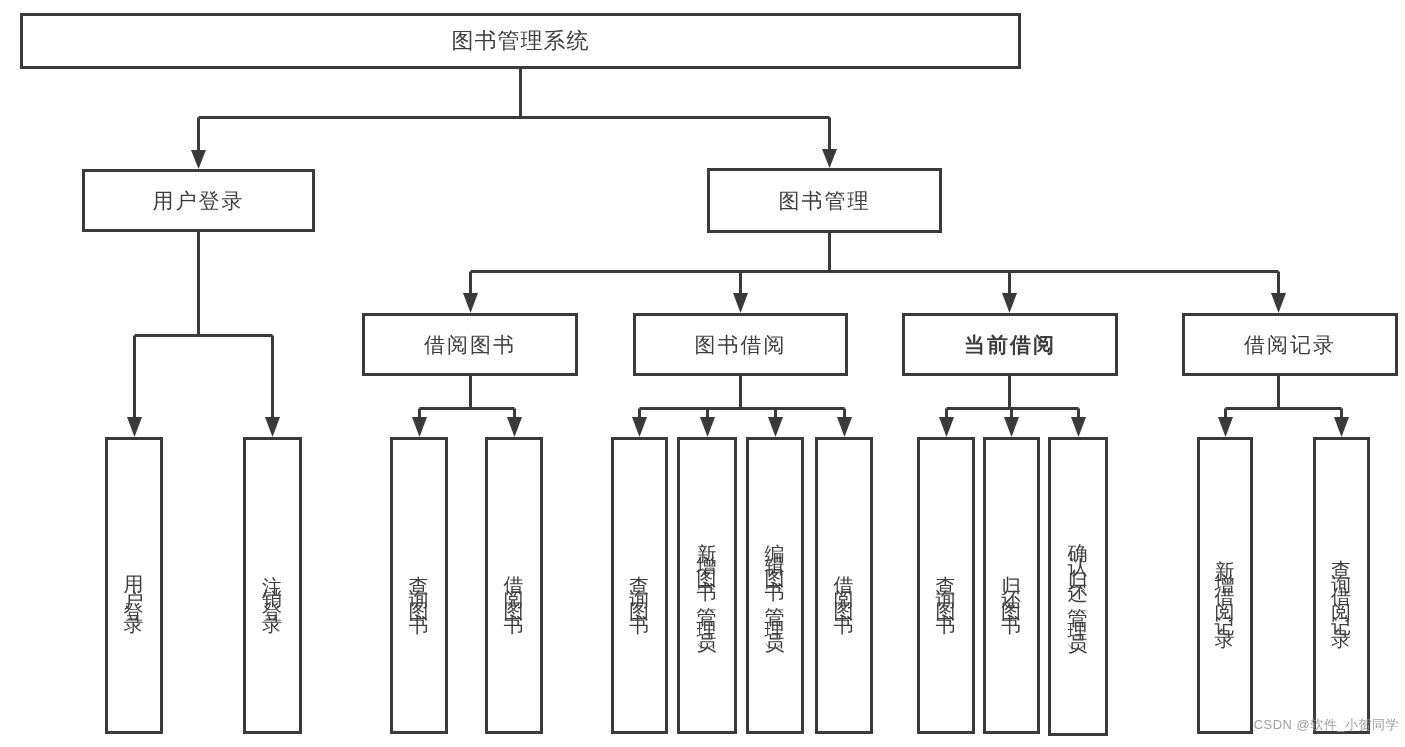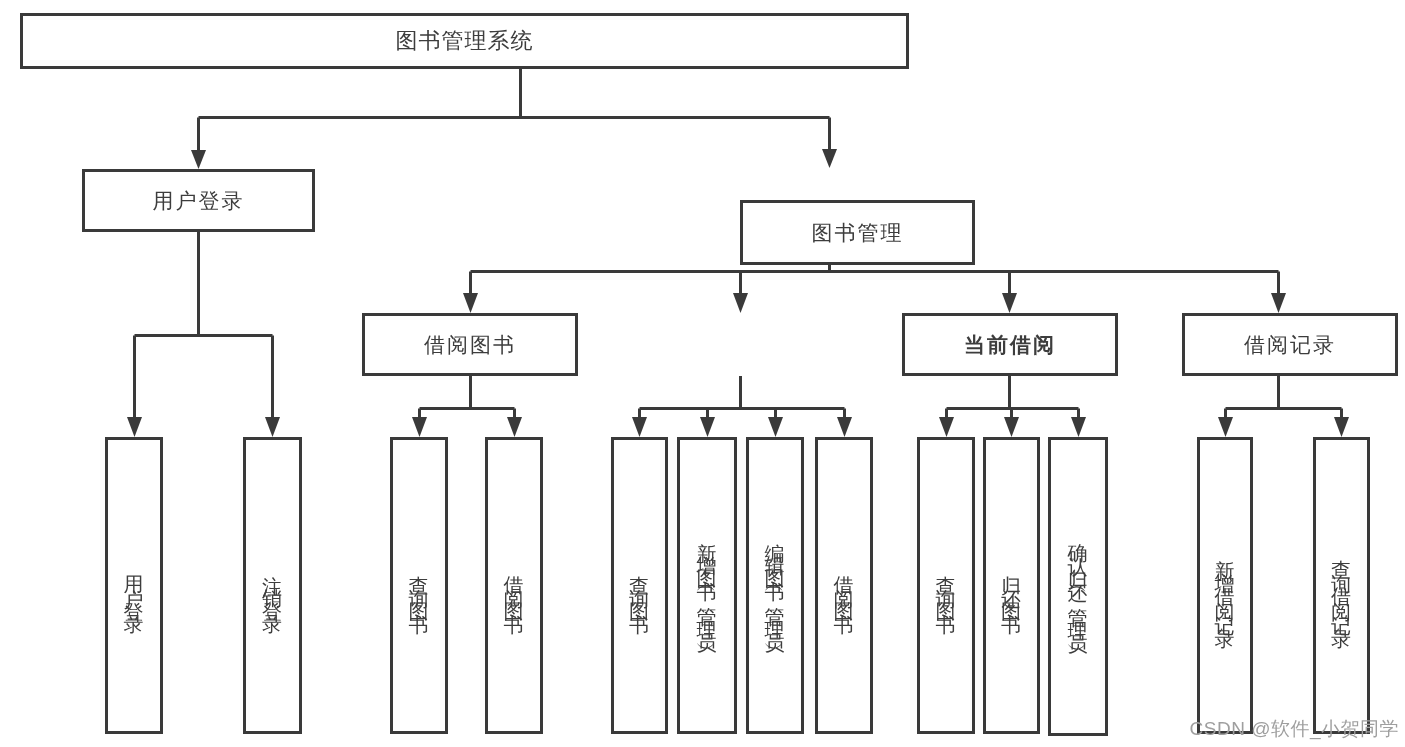--- a/index.html
+++ b/index.html
@@ -49,21 +49,21 @@
     writing-mode: vertical-rl;
     text-orientation: mixed;
     letter-spacing: 13px;
     line-height: 1;
     white-space: nowrap;
   }
   .watermark {
     position: absolute;
     top: 716px;
     right: 6px;
-    font-size: 19px;
+    font-size: 13px;
     letter-spacing: 0.5px;
     color: #9f9f9f;
     z-index: 5;
   }
 </style>
 </head>
 <body>
 
 <div class="canvas">
 
@@ -96,33 +96,36 @@
     <path d="M1009.5 376 V408.5 M946.5 408.5 H1078.5 M946.5 408.5 V418 M1011.5 408.5 V418 M1078.5 408.5 V418"></path>
     <polygon points="939,417 954,417 946.5,437"></polygon>
     <polygon points="1004,417 1019,417 1011.5,437"></polygon>
     <polygon points="1071,417 1086,417 1078.5,437"></polygon>
 
     <path d="M1278.5 376 V408.5 M1225.5 408.5 H1341.5 M1225.5 408.5 V418 M1341.5 408.5 V418"></path>
     <polygon points="1218,417 1233,417 1225.5,437"></polygon>
     <polygon points="1334,417 1349,417 1341.5,437"></polygon>
   </svg>
 
-  <div class="node root-box" style="left:20px; top:13px; width:889px; height:56px;">
+  <div class="node root-box" style="left:20px; top:13px; width:1001px; height:56px;">
     <span>图书管理系统</span>
   </div>
 
   <div class="node branch-box" style="left:82px; top:169px; width:233px; height:63px;">
     <span>用户登录</span>
   </div>
-  <div class="node branch-box" style="left:740px; top:168px; width:235px; height:65px;margin-top:32px;">
+  <div class="node branch-box" style="left:707px; top:168px; width:235px; height:65px;">
     <span>图书管理</span>
   </div>
 
   <div class="node branch-box" style="left:362px; top:313px; width:216px; height:63px;">
     <span>借阅图书</span>
+  </div>
+  <div class="node branch-box" style="left:633px; top:313px; width:215px; height:63px;">
+    <span>图书借阅</span>
   </div>
   <div class="node branch-box" style="left:902px; top:313px; width:216px; height:63px;font-weight:bold;">
     <span>当前借阅</span>
   </div>
   <div class="node branch-box" style="left:1170px; top:313px; width:216px; height:63px;margin-left:12px;">
     <span>借阅记录</span>
   </div>
 
   <div class="node leaf-box" style="left:105px; top:437px; width:58px; height:297px;">
     <span class="vtext">用户登录</span>

